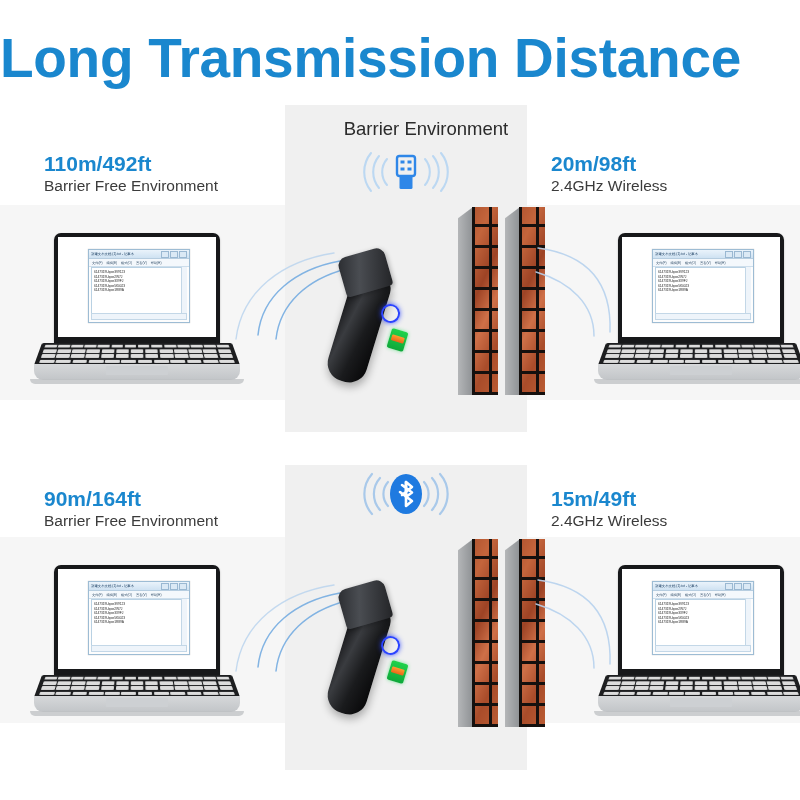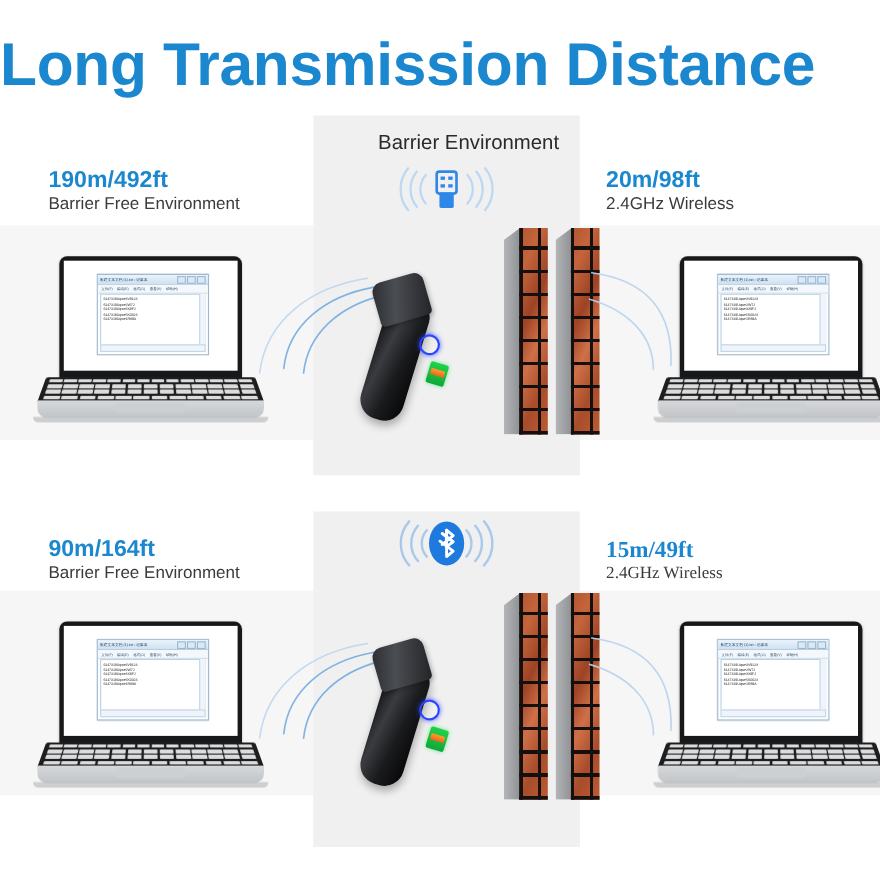--- a/index.html
+++ b/index.html
@@ -287,21 +287,21 @@
 <div id="stage">
 
   <div class="title">Long Transmission Distance</div>
 
   <div class="center-panel" style="left:285px; top:105px; width:242px; height:327px;"></div>
 
   <div class="row-band" style="top:205px; height:195px;"></div>
   <div class="center-panel" style="left:285px; top:205px; width:242px; height:227px;"></div>
 
   <div class="label-block" style="left:44px; top:152px;">
-    <div class="label-dist">190m/492ft</div>
+    <div class="label-dist">110m/492ft</div>
     <div class="label-sub">Barrier Free Environment</div>
   </div>
 
   <div class="center-title" style="left:285px; top:118px;margin-left:20px;">Barrier Environment</div>
 
   <div class="label-block" style="left:551px; top:152px;">
     <div class="label-dist">20m/98ft</div>
     <div class="label-sub">2.4GHz Wireless</div>
   </div>
 
@@ -565,21 +565,21 @@
 
   <div class="center-panel" style="left:285px; top:465px; width:242px; height:305px;"></div>
   <div class="row-band" style="top:537px; height:186px;"></div>
   <div class="center-panel" style="left:285px; top:537px; width:242px; height:233px;"></div>
 
   <div class="label-block" style="left:44px; top:487px;">
     <div class="label-dist">90m/164ft</div>
     <div class="label-sub">Barrier Free Environment</div>
   </div>
 
-  <div class="label-block" style="left:551px; top:487px;font-family:Liberation Serif, serif;">
+  <div class="label-block" style="left:551px; top:487px;">
     <div class="label-dist">15m/49ft</div>
     <div class="label-sub">2.4GHz Wireless</div>
   </div>
 
   <div class="bt-wrap" style="left:341px; top:468px; width:130px; height:52px;">
     <svg width="130" height="52" viewBox="0 0 130 52">
       <g fill="none" stroke="#a9c9ea" stroke-width="2.2" stroke-linecap="round">
         <path d="M47 14 A 18 18 0 0 0 47 38"></path>
         <path d="M39 10 A 24 24 0 0 0 39 42"></path>
         <path d="M31 6 A 30 30 0 0 0 31 46"></path>

